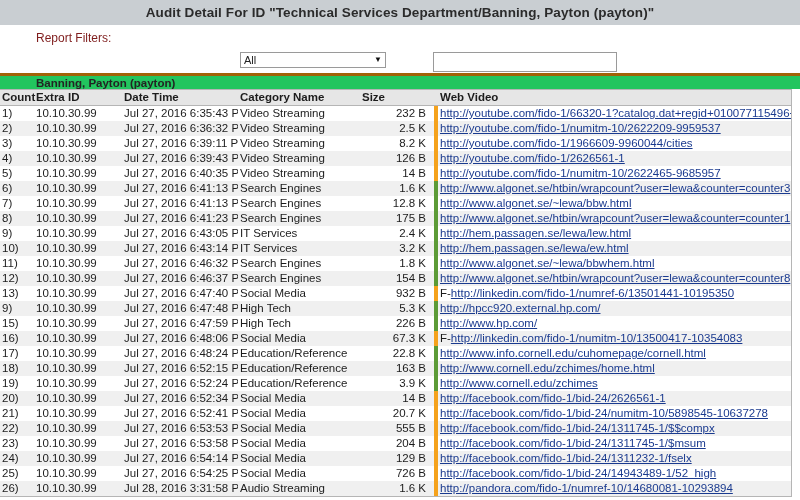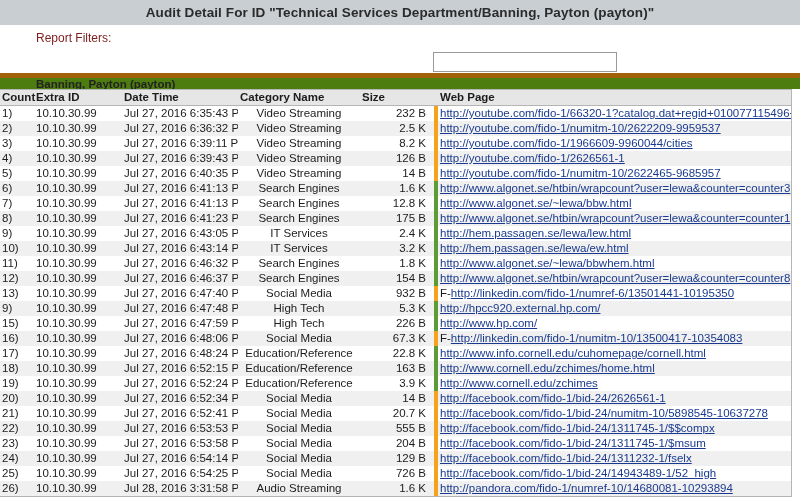--- a/index.html
+++ b/index.html
@@ -94,23 +94,23 @@
     box-sizing: border-box;
     font-size: 11px;
     padding-left: 3px;
     color: #222222;
     font-family: "Liberation Sans", sans-serif;
     outline: none;
   }
 
   
   .group-bar {
-    background: #4d7c0f;
+    background: #22c55e;
     height: 16px;
-    border-top: 5px solid #a16207;
+    border-top: 3px solid #a16207;
     box-sizing: border-box;
     display: flex;
     align-items: center;
   }
   .group-bar .group-label {
     font-size: 11.5px;
     font-weight: bold;
     color: #232323;
     margin-left: 36px;
     white-space: nowrap;
@@ -158,21 +158,21 @@
     white-space: nowrap;
     overflow: hidden;
     color: #1c1c1c;
     font-size: 11.5px;
     line-height: 15px;
     box-sizing: border-box;
   }
   td.t-count { text-align: left; padding-left: 1px; }
   td.t-extra { text-align: left; padding-left: 18px; }
   td.t-date  { text-align: left; }
-  td.t-cat   { text-align: center; margin-top: 40px; }
+  td.t-cat   { text-align: left; margin-top: 40px; }
   td.t-size  { text-align: right; padding-right: 12px; }
   td.t-bar   { padding: 0; width: 10px; }
   td.t-web   { padding-left: 4px; overflow: hidden; }
 
   .bar-swatch {
     width: 4px;
     height: 15px;
     margin-left: 4px;
   }
 
@@ -206,39 +206,43 @@
 
 <div class="app">
 
   <div class="title-bar">
     <span class="title-text">Audit Detail For ID "Technical Services Department/Banning, Payton (payton)"</span>
   </div>
 
   <div class="filter-panel">
     <span class="filter-label">Report Filters:</span>
 
+    <div class="filter-select">
+      <span class="sel-value">All</span>
+      <span class="caret">▼</span>
+    </div>
 
     <input class="filter-input" type="text" value="" placeholder="" style="">
   </div>
 
   <div class="group-bar">
     <span class="group-label">Banning, Payton (payton)</span>
   </div>
 
   <div class="table-wrap">
     <table class="audit">
       <thead>
         <tr>
           <th class="c-count">Count</th>
           <th class="c-extra">Extra ID</th>
           <th class="c-date">Date Time</th>
           <th class="c-cat">Category Name</th>
           <th class="c-size">Size</th>
           <th class="c-bar"></th>
-          <th class="c-web">Web Page</th>
+          <th class="c-web">Web Video</th>
         </tr>
       </thead>
       <tbody id="table-body">
           <tr class="odd">
             <td class="t-count">1)</td>
             <td class="t-extra">10.10.30.99</td>
             <td class="t-date">Jul 27, 2016 6:35:43 PM</td>
             <td class="t-cat">Video Streaming</td>
             <td class="t-size">232 B</td>
             <td class="t-bar">

